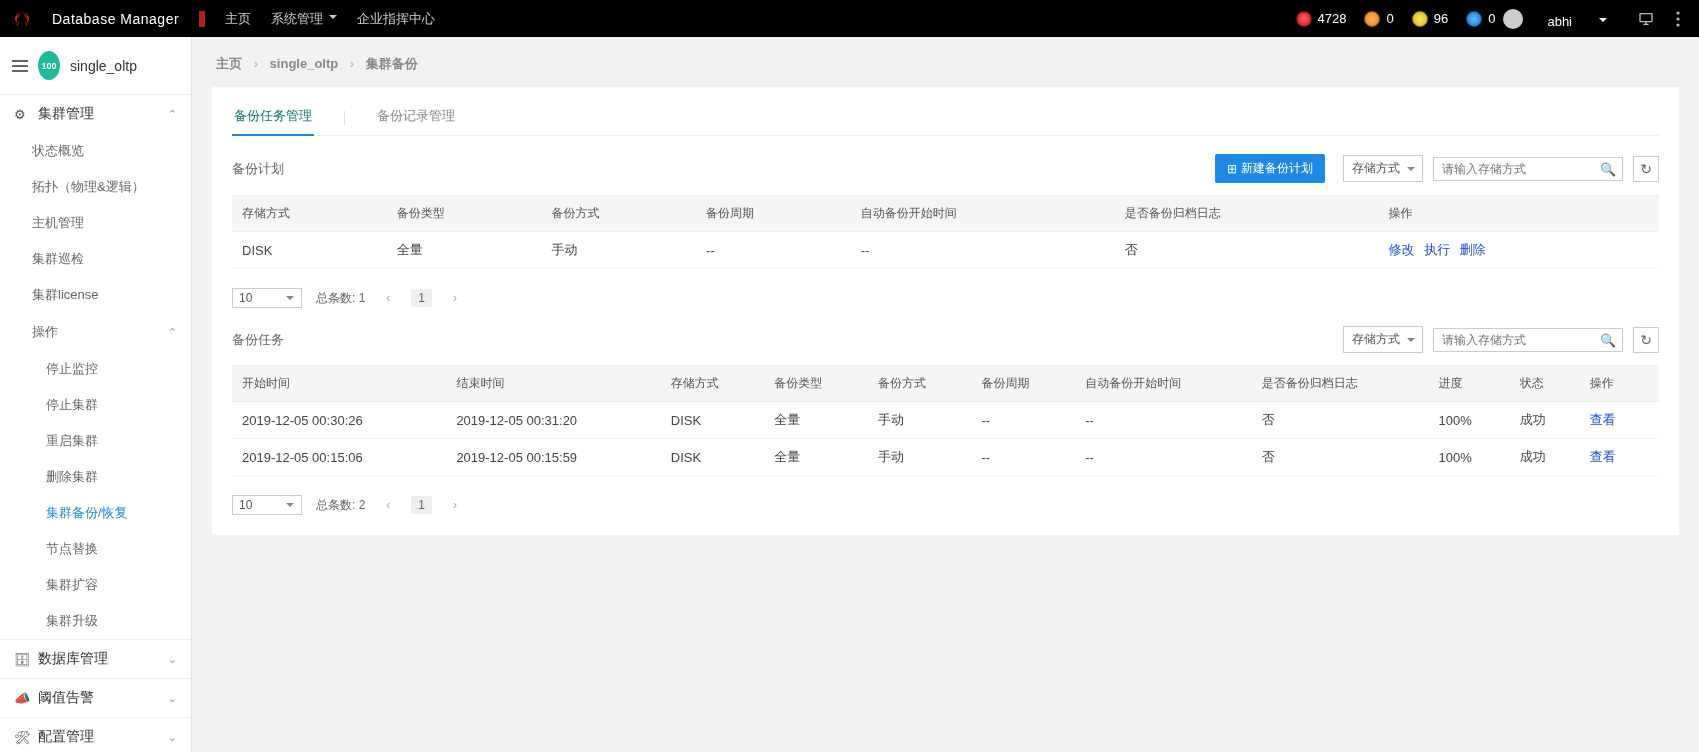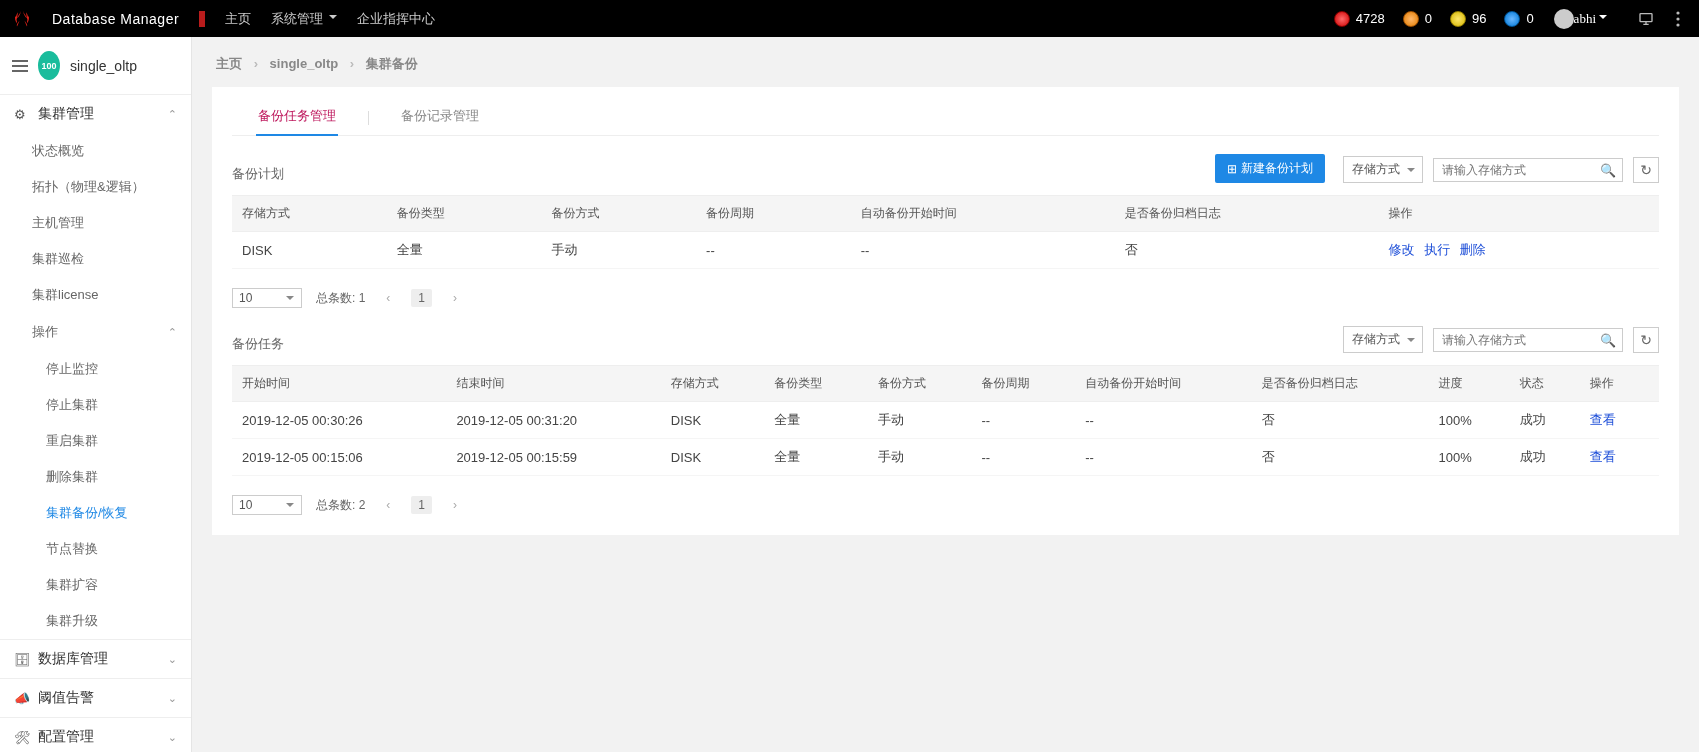--- a/index.html
+++ b/index.html
@@ -6,28 +6,28 @@
 body { font-family: "Microsoft YaHei", Arial, sans-serif; font-size: 13px; color: #333; background: #fff; }
 
 
 .topbar { height: 37px; background: #000; display: flex; align-items: center; color: #fff; padding: 0 12px; }
 .topbar .logo { display: flex; align-items: center; gap: 6px; margin-right: 20px; }
 .topbar .logo-icon { width: 20px; height: 20px; }
 .topbar .brand { font-size: 14px; font-weight: 500; letter-spacing: 0.5px; padding-right: 20px; border-right: 6px solid #b91c1c; }
 .topbar .topnav { display: flex; gap: 20px; margin-left: 20px; }
 .topbar .topnav-item { color: #ccc; cursor: pointer; font-size: 13px; display: flex; align-items: center; gap: 3px; }
 .topbar .spacer { flex: 1; }
-.topbar .stats { display: flex; align-items: center; gap: 18px; margin-right: 20px; }
+.topbar .stats { display: flex; align-items: center; gap: 18px; margin-right: 8px; }
 .topbar .stat { display: flex; align-items: center; gap: 6px; color: #fff; font-size: 13px;}
 .topbar .dot { width: 16px; height: 16px; border-radius: 50%; display: inline-flex; align-items: center; justify-content: center; font-size: 9px; color: #fff; }
 .dot.red { background: radial-gradient(circle,#ff6b6b,#c00); border:1px solid #800;}
 .dot.orange { background: radial-gradient(circle,#ffb86b,#e07b00); border:1px solid #a05000;}
 .dot.yellow { background: radial-gradient(circle,#ffe86b,#d4b400); border:1px solid #998200;}
 .dot.blue { background: radial-gradient(circle,#6bb8ff,#0077d4); border:1px solid #005599;}
-.topbar .user { display: flex; align-items: center; gap: 0; margin-right: 16px; cursor:pointer;font-family:Liberation Serif, serif;}
+.topbar .user { display: flex; align-items: flex-end; gap: 24px; margin-right: 16px; cursor:pointer;}
 .topbar .avatar { width: 20px; height: 20px; border-radius: 50%; background: #ccc; }
 .topbar .ico-btn { width: 18px; height: 18px; margin-left: 14px; cursor: pointer; color:#bbb; display:flex; align-items:center; justify-content:center;}
 .chev-down::after { content:""; display:inline-block; border:4px solid transparent; border-top-color:currentColor; margin-top:4px; margin-left:3px;}
 
 
 .wrap { display: flex; height: calc(100vh - 37px); }
 .sidebar { width: 192px; border-right: 1px solid #e5e5e5; background: #fff; overflow-y: auto; flex-shrink: 0;}
 .main { flex: 1; background: #f2f2f2; overflow-y: auto; padding: 0; }
 
 
@@ -47,26 +47,26 @@
 .nav-item.active { color: #1e88e5; }
 .nav-group-top-border{border-top:1px solid #eee;}
 
 
 .breadcrumb { padding: 18px 24px 14px; color: #888; font-size: 13px; font-weight: bold; }
 .breadcrumb span.sep { margin: 0 8px; color:#bbb;}
 .card { background: #fff; margin: 0 20px 20px; padding: 0 20px 20px; }
 
 .tabs { display: flex; gap: 30px; border-bottom: 1px solid #eee; padding-top: 14px; position: relative;}
 .tab { padding: 6px 2px 10px; color: #888; cursor: pointer; font-size: 13px; position:relative;}
-.tab.active { color: #be185d; margin-left: 24px; }
+.tab.active { color: #0f766e; }
 .tab.active::after{content:"";position:absolute;left:0;right:0;bottom:-1px;height:2px;background:#1e88e5;}
 .tab-sep{width:1px;background:#ddd;height:14px;align-self:center;}
 
 .section { margin-top: 18px; }
-.section-head { display: flex; align-items: flex-end; margin-bottom: 12px; }
+.section-head { display: flex; align-items: center; margin-bottom: 12px; }
 .section-title { font-size: 13px; color: #666; flex: 1;}
 .btn-primary { background: #1e88e5; color: #fff; border: none; padding: 6px 12px; font-size: 12px; cursor: pointer; border-radius: 2px; display:flex; align-items:center; gap:4px;}
 .filter-group { display: flex; align-items: center; gap: 10px; margin-left: 18px;}
 .select-box { border: 1px solid #ccc; padding: 4px 22px 4px 8px; font-size: 12px; color: #555; background:#fff; cursor:pointer; position:relative; min-width:70px;}
 .select-box::after{content:"";position:absolute;right:7px;top:50%;margin-top:-2px;border:4px solid transparent;border-top-color:#888;}
 .search-box { position: relative; }
 .search-box input { border: 1px solid #ccc; padding: 4px 26px 4px 8px; font-size: 12px; width: 190px; }
 .search-box .mag { position: absolute; right: 6px; top: 50%; transform: translateY(-50%); color: #888; font-size: 13px; cursor:pointer;}
 .refresh-btn { border: 1px solid #ccc; width: 26px; height: 26px; display: flex; align-items: center; justify-content: center; cursor: pointer; color:#666; font-size:14px;}
 

